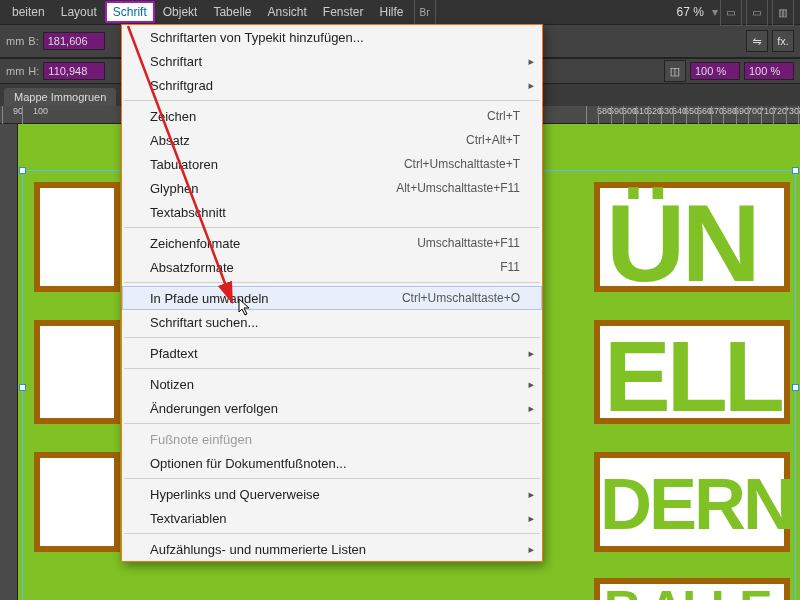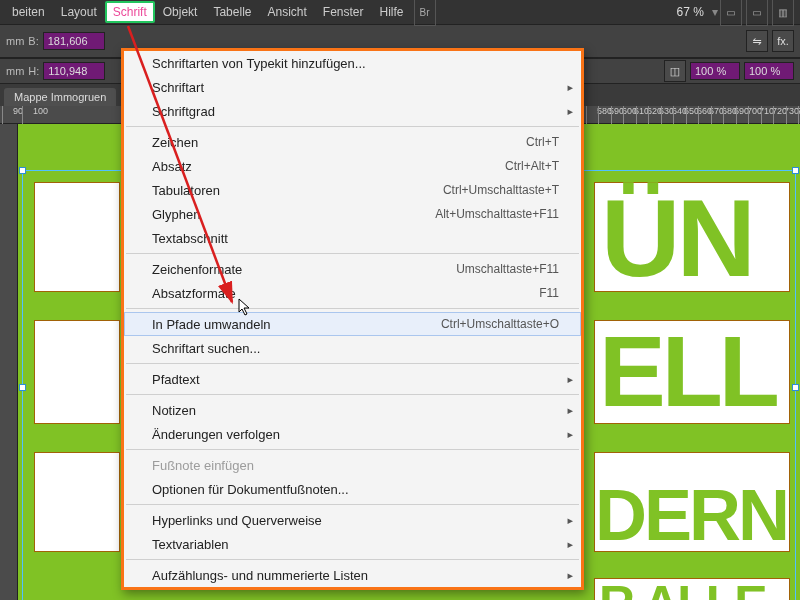--- a/index.html
+++ b/index.html
@@ -1,21 +1,21 @@
 <!DOCTYPE html>
 <html><head>
 <meta charset="utf-8">
 <style>
   * { margin: 0; padding: 0; box-sizing: border-box; font-family: "Segoe UI", Tahoma, sans-serif; }
   body { background: #333; width: 800px; height: 600px; overflow: hidden; position: relative; }
 
   
   .menubar { background: #333; height: 24px; display: flex; align-items: center; padding: 0 4px; color: #ccc; font-size: 12px; }
   .menubar .menu-item { padding: 4px 8px; cursor: default; }
-  .menubar .menu-item.open { background: #fff; color: #ec4899; border: 2px solid #22c55e; border-radius: 2px; padding: 2px 6px; }
+  .menubar .menu-item.open { background: #fff; color: #0369a1; border: 2px solid #a21caf; border-radius: 2px; padding: 2px 6px; }
   .menubar .spacer { flex: 1; }
   .menubar .zoom { padding: 0 8px; color: #ddd; }
   .menubar .icon-slot { width: 22px; height: 28px; border: 1px solid #555; margin: 0 2px; display: flex; align-items: center; justify-content: center; color: #aaa; font-size: 10px; }
 
   
   .controlbar { background: #424242; height: 34px; border-top: 1px solid #222; border-bottom: 1px solid #222; display: flex; align-items: center; padding: 0 6px; color: #ddd; font-size: 11px; gap: 4px; }
   .controlbar .field { background: #701a75; border: 1px solid #222; color: #ddd; width: 62px; height: 18px; font-size: 11px; padding: 0 4px; display: inline-flex; align-items: center; }
   .controlbar .label { color: #bbb; }
   .controlbar .right { margin-left: auto; display: flex; gap: 4px; align-items: center; }
   .iconbtn { width: 22px; height: 22px; background: #4a4a4a; border: 1px solid #222; display:flex; align-items:center; justify-content:center; }
@@ -26,26 +26,26 @@
 
   
   .ruler { background: #4b4b4b; height: 18px; position: relative; color: #ccc; font-size: 9px; border-bottom: 1px solid #222; }
   .ruler .tick { position: absolute; top: 0; height: 18px; border-left: 1px solid #888; padding-left: 10px; line-height: 10px; }
 
   
   .canvas-wrap { position: relative; background: #6a6a6a; height: 502px; display: flex; }
   .vruler { width: 18px; background: #4b4b4b; border-right: 1px solid #222; }
   .canvas { flex: 1; background: #80c225; position: relative; overflow: hidden; }
 
-  .frame { position: absolute; border: 1px solid #a16207; background: #fff; }
+  .frame { position: absolute; border: 6px solid #a16207; background: #fff; }
   .sel-handle { position: absolute; width: 7px; height: 7px; background: #fff; border: 1px solid #2d8dd6; }
   .bigtext { font-weight: 900; color: #80c225; font-family: Arial Black, Arial, sans-serif; line-height: 1; letter-spacing: -4px; }
 
   
-  .dropdown { position: absolute; left: 121px; top: 24px; width: 463px; background: #f4f4f4; border: 3px solid #f97316; box-shadow: 2px 4px 10px rgba(0,0,0,0.4); font-size: 13px; color: #222; z-index: 50; margin-top: 24px; }
+  .dropdown { position: absolute; left: 121px; top: 24px; width: 422px; background: #f4f4f4; border: 1px solid #f97316; box-shadow: 2px 4px 10px rgba(0,0,0,0.4); font-size: 13px; color: #222; z-index: 50; }
   .dropdown .row { display: flex; justify-content: space-between; align-items: center; padding: 4px 22px 4px 28px; height: 24px; position: relative; }
   .dropdown .row.hover { background: #e8effa; outline: 1px solid #aac6ee; outline-offset: -1px; }
   .dropdown .row.disabled { color: #9c9c9c; }
   .dropdown .sep { height: 1px; background: #cfcfcf; margin: 3px 2px; }
   .dropdown .sub::after { content: "▸"; position: absolute; right: 8px; font-size: 11px; color: #555; }
   .dropdown .shortcut { color: #555; font-size: 12px; }
 
   
   .arrow-svg { position: absolute; left: 100px; top: 20px; z-index: 60; pointer-events: none; }
 
@@ -125,21 +125,21 @@
 
     <div style="position:absolute; left:4px; top:46px; right:4px; bottom:4px; border:1px solid #4fc1ff;"></div>
 
     <div class="frame" style="left:16px; top:58px; width:86px; height:110px;"></div>
     <div class="frame bigtext" style="left:576px; top:58px; width:196px; height:110px; font-size:110px; padding-left:6px;">ÜN</div>
 
     <div class="frame" style="left:16px; top:196px; width:86px; height:104px;"></div>
     <div class="frame bigtext" style="left:576px; top:196px; width:196px; height:104px; font-size:100px; padding-left:4px;">ELL</div>
 
     <div class="frame" style="left:16px; top:328px; width:86px; height:100px;"></div>
-    <div class="frame bigtext" style="left:576px; top:328px; width:196px; height:100px; font-size:72px; letter-spacing:-3px; padding-top:26px;">DERN</div>
+    <div class="frame bigtext" style="left:576px; top:328px; width:196px; height:100px; font-size:72px; letter-spacing:-3px; padding-top:10px;">DERN</div>
 
     <div class="frame bigtext" style="left:576px; top:454px; width:196px; height:50px; font-size:50px; letter-spacing:-2px; padding-left:4px;">R ALLE</div>
 
     <div class="sel-handle" style="left:1px; top:43px;"></div>
     <div class="sel-handle" style="left:1px; top:260px;"></div>
     <div class="sel-handle" style="right:1px; top:43px;"></div>
     <div class="sel-handle" style="right:1px; top:260px;"></div>
 
   </div>
 </div>

